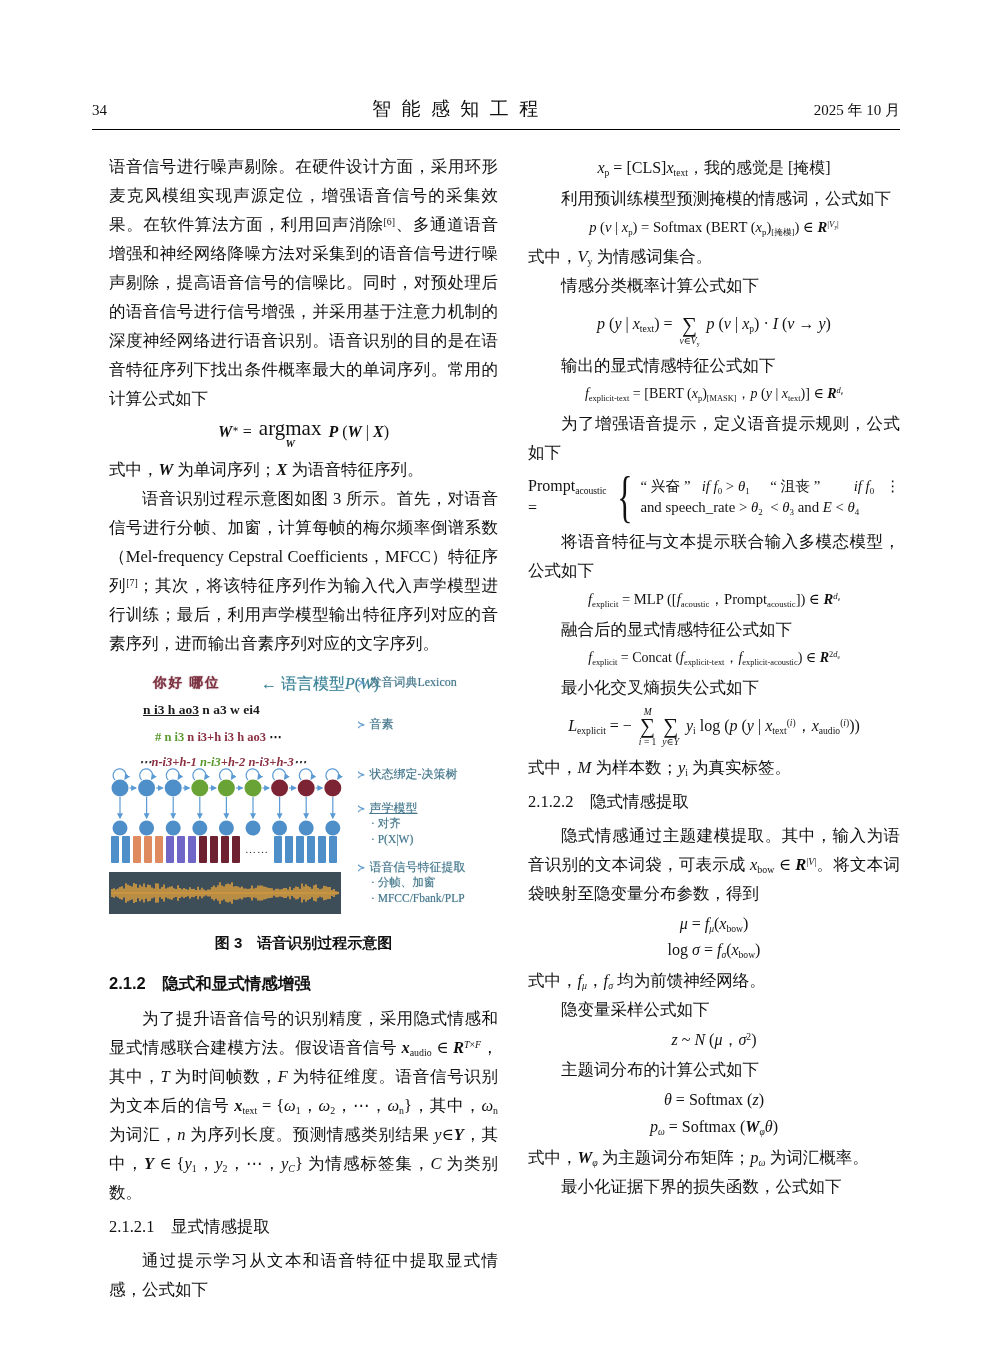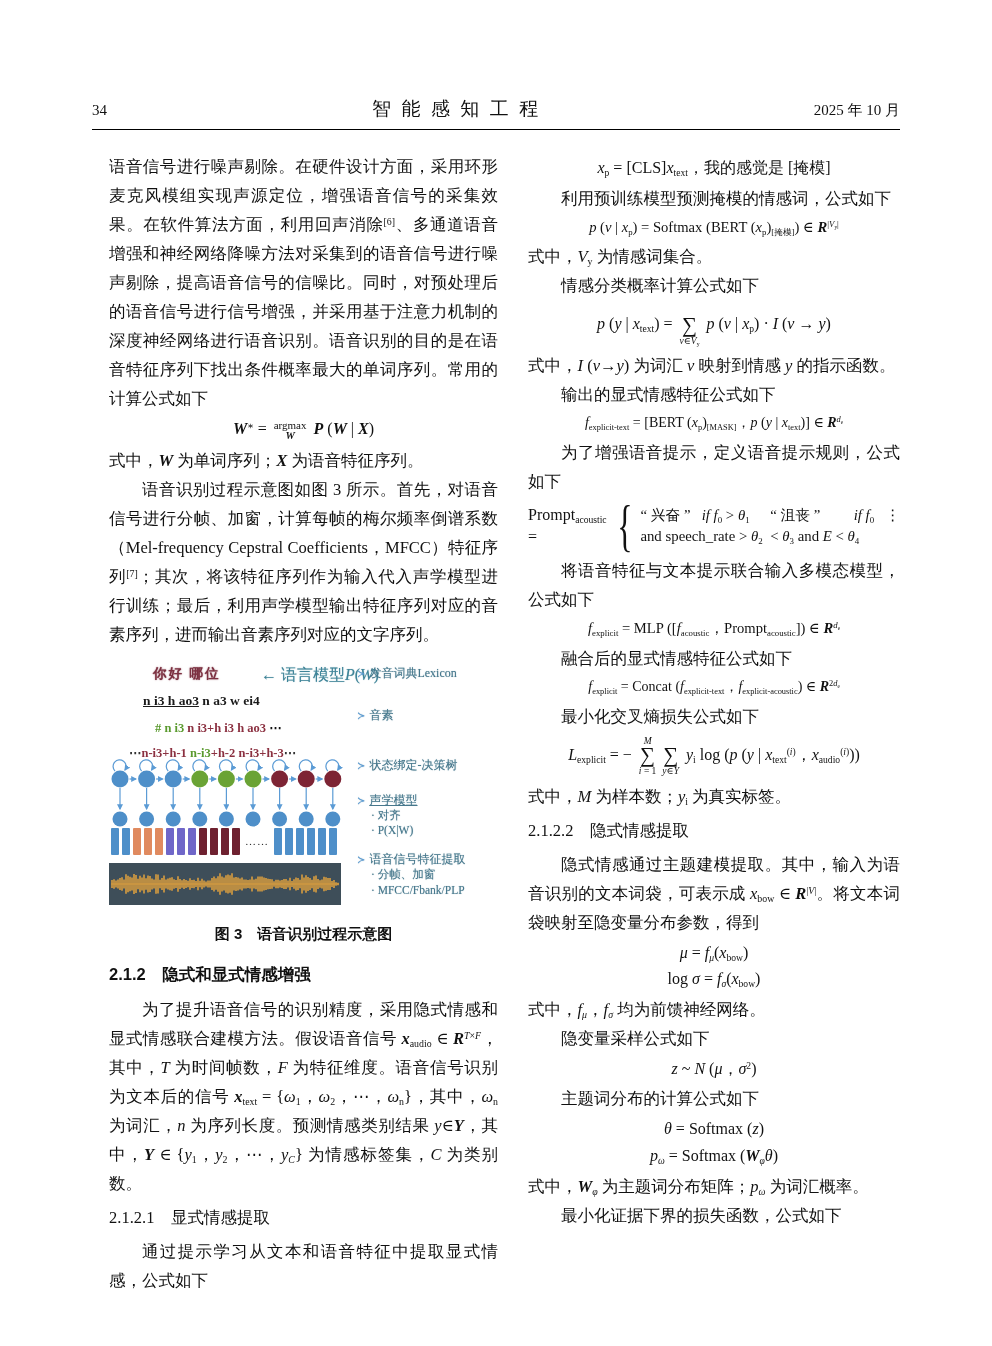--- a/index.html
+++ b/index.html
@@ -12,40 +12,40 @@
   .cols{display:flex;gap:30px;margin-top:22px;margin-left:17px;}
   .col{width:389px;font-size:16.5px;line-height:29px;}
   p.body{margin:0;text-align:justify;text-justify:inter-ideograph;text-indent:2em;}
   p.noindent{text-indent:0;}
   sub{font-size:0.60em;vertical-align:-0.3em;line-height:0;}
   sup{font-size:0.60em;vertical-align:0.55em;line-height:0;}
   .formula{text-align:center;margin:5px 0;font-size:16px;line-height:1.35;}
   .f-small{font-size:14.6px;}
   .f-tiny{font-size:14px;}
   .op{display:inline-flex;flex-direction:column;align-items:center;vertical-align:middle;line-height:1;margin:0 3px;}
-  .op .opname{font-size:11px;}
+  .op .opname{font-size:21px;}
   .op .oplim{font-size:10.5px;}
   .sumop{display:inline-flex;flex-direction:column;align-items:center;vertical-align:middle;line-height:1;margin:0 3px;}
   .sumop .sym{font-size:21px;line-height:0.95;}
   .sumop .lim{font-size:9.5px;line-height:1.1;}
   .prompt-f{display:flex;align-items:center;justify-content:flex-start;text-align:left;margin:4px 0;}
   .lbrace{font-size:58px;font-weight:200;line-height:0.9;margin:0 2px 0 4px;transform:scaleX(0.55);}
   .cases{display:inline-flex;gap:3px;text-align:left;font-size:14.8px;line-height:1.45;}
   .cases .vdots{padding-left:6px;}
   .h-bold{font-family:"Liberation Sans","DejaVu Sans",sans-serif;font-weight:bold;font-size:16.5px;margin:12px 0 6px;}
   .h-plain{font-weight:normal;font-size:16.5px;margin:5px 0;}
   figure{margin:10px 0 2px;}
   .fig-canvas{position:relative;width:389px;height:250px;font-family:"Liberation Serif","DejaVu Serif",serif;}
   .fig-word{position:absolute;left:44px;top:0;font-size:13.5px;font-weight:bold;letter-spacing:2px;
             color:var(--word-maroon);text-shadow:0 0 1.5px rgba(123,48,64,.75);}
   .fig-model{position:absolute;left:152px;top:1px;font-size:16px;color:var(--accent-teal);
              text-shadow:0 0 1px rgba(63,132,152,.6);text-align:center;}
   .fig-pinyin{position:absolute;left:34px;top:27px;font-size:13.5px;font-weight:bold;color:#1a1a1a;}
   .fig-tri1{position:absolute;left:46px;top:55px;font-size:12.5px;font-weight:bold;}
-  .fig-tri2{position:absolute;left:20px;top:80px;font-size:12.5px;font-weight:bold;color:#333;}
+  .fig-tri2{position:absolute;left:30px;top:80px;font-size:12.5px;font-weight:bold;color:#333;font-style:italic;}
   .tg{color:var(--pinyin-green);} .tm{color:var(--pinyin-maroon);}
   .fig-hmm{position:absolute;left:0;top:98px;}
   .fig-bars{position:absolute;left:2px;top:168px;display:flex;align-items:center;gap:3px;height:28px;}
   .bar{display:inline-block;width:8px;height:27px;border-radius:1px;}
   .bar-dots{font-size:11px;letter-spacing:1px;color:#222;margin:0 2px;}
   .fig-wave{position:absolute;left:0;top:204px;}
   .fig-labels{position:absolute;left:248px;top:2px;width:141px;font-size:12px;line-height:1.35;
               color:var(--label-teal);text-shadow:0 0 1px rgba(70,122,140,.55);}
   .fig-label{display:block;}
   .fig-label .chev{color:var(--arrow-blue);font-size:10px;margin-right:4px;}
@@ -182,21 +182,20 @@
         <div class="formula"><i>x</i><sub>p</sub> = [CLS]<i>x</i><sub>text</sub>，我的感觉是 [掩模]</div>
         <p class="body">利用预训练模型预测掩模的情感词，公式如下</p>
         <div class="formula f-small"><i>p</i> (<i>v</i> | <i>x</i><sub>p</sub>) = Softmax (BERT (<i>x</i><sub>p</sub>)<sub>[掩模]</sub>) ∈ <b><i>R</i></b><sup>|<i>V</i><sub>y</sub>|</sup></div>
         <p class="body noindent">式中，<i>V</i><sub>y</sub> 为情感词集合。</p>
         <p class="body">情感分类概率计算公式如下</p>
         <div class="formula"><i>p</i> (<i>y</i> | <i>x</i><sub>text</sub>) = <span class="sumop">
               <span class="lim">&nbsp;</span>
               <span class="sym">∑</span>
               <span class="lim"><i>v</i>∈<i>V</i><sub>y</sub></span>
             </span> <i>p</i> (<i>v</i> | <i>x</i><sub>p</sub>) · <i>I</i> (<i>v</i> → <i>y</i>)</div>
-        <p class="body noindent">式中，<i>I</i> (<i>v</i>→<i>y</i>) 为词汇 <i>v</i> 映射到情感 <i>y</i> 的指示函数。</p>
         <p class="body">输出的显式情感特征公式如下</p>
         <div class="formula f-tiny"><i>f</i><sub>explicit-text</sub> = [BERT (<i>x</i><sub>p</sub>)<sub>[MASK]</sub>，<i>p</i> (<i>y</i> | <i>x</i><sub>text</sub>)] ∈ <b><i>R</i></b><sup><i>d</i><sub>e</sub></sup></div>
         <p class="body">为了增强语音提示，定义语音提示规则，公式如下</p>
         <div class="formula prompt-f">
           <span>Prompt<sub>acoustic</sub> =</span>
           <span class="lbrace">{</span>
           <span class="cases">
               <span>“ 兴奋 ”&nbsp;&nbsp;&nbsp;<i>if f</i><sub>0</sub> &gt; <i>θ</i><sub>1</sub> and speech_rate &gt; <i>θ</i><sub>2</sub></span>
               <span>“ 沮丧 ”&nbsp;&nbsp;&nbsp;&nbsp;&nbsp;&nbsp;&nbsp;&nbsp;&nbsp;<i>if f</i><sub>0</sub> &lt; <i>θ</i><sub>3</sub> and <i>E</i> &lt; <i>θ</i><sub>4</sub></span>
               <span class="vdots">⋮</span>

